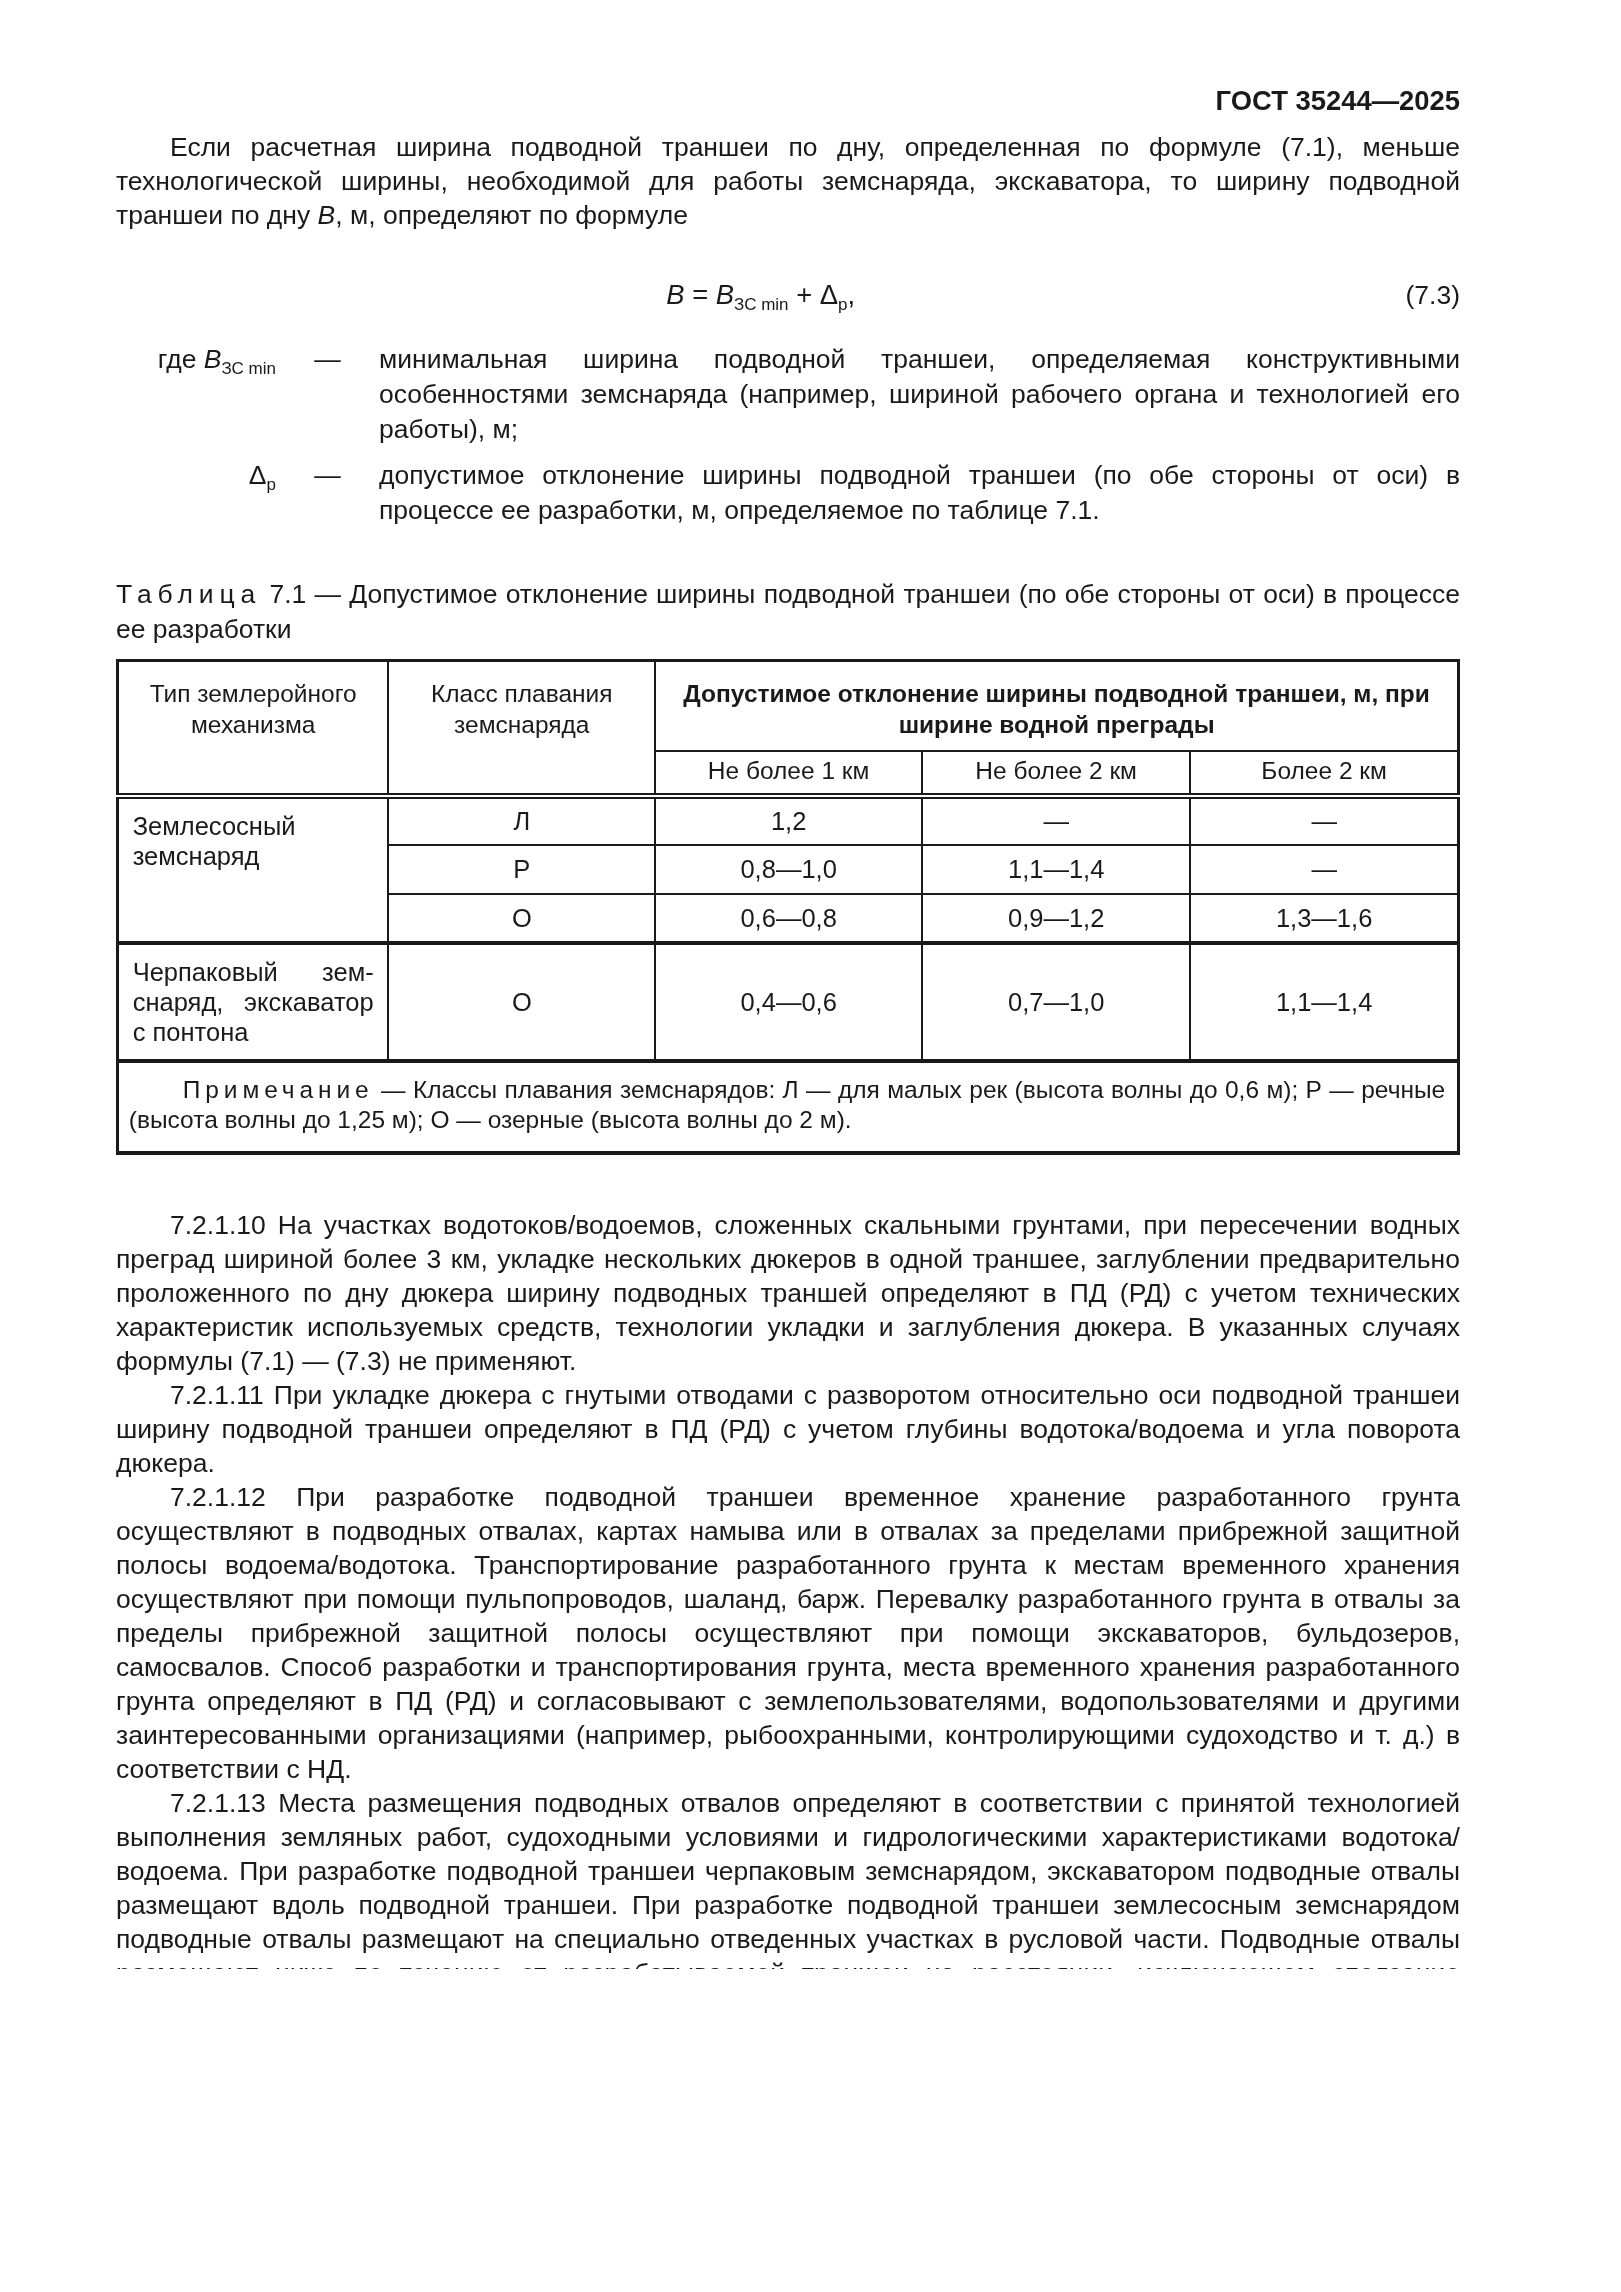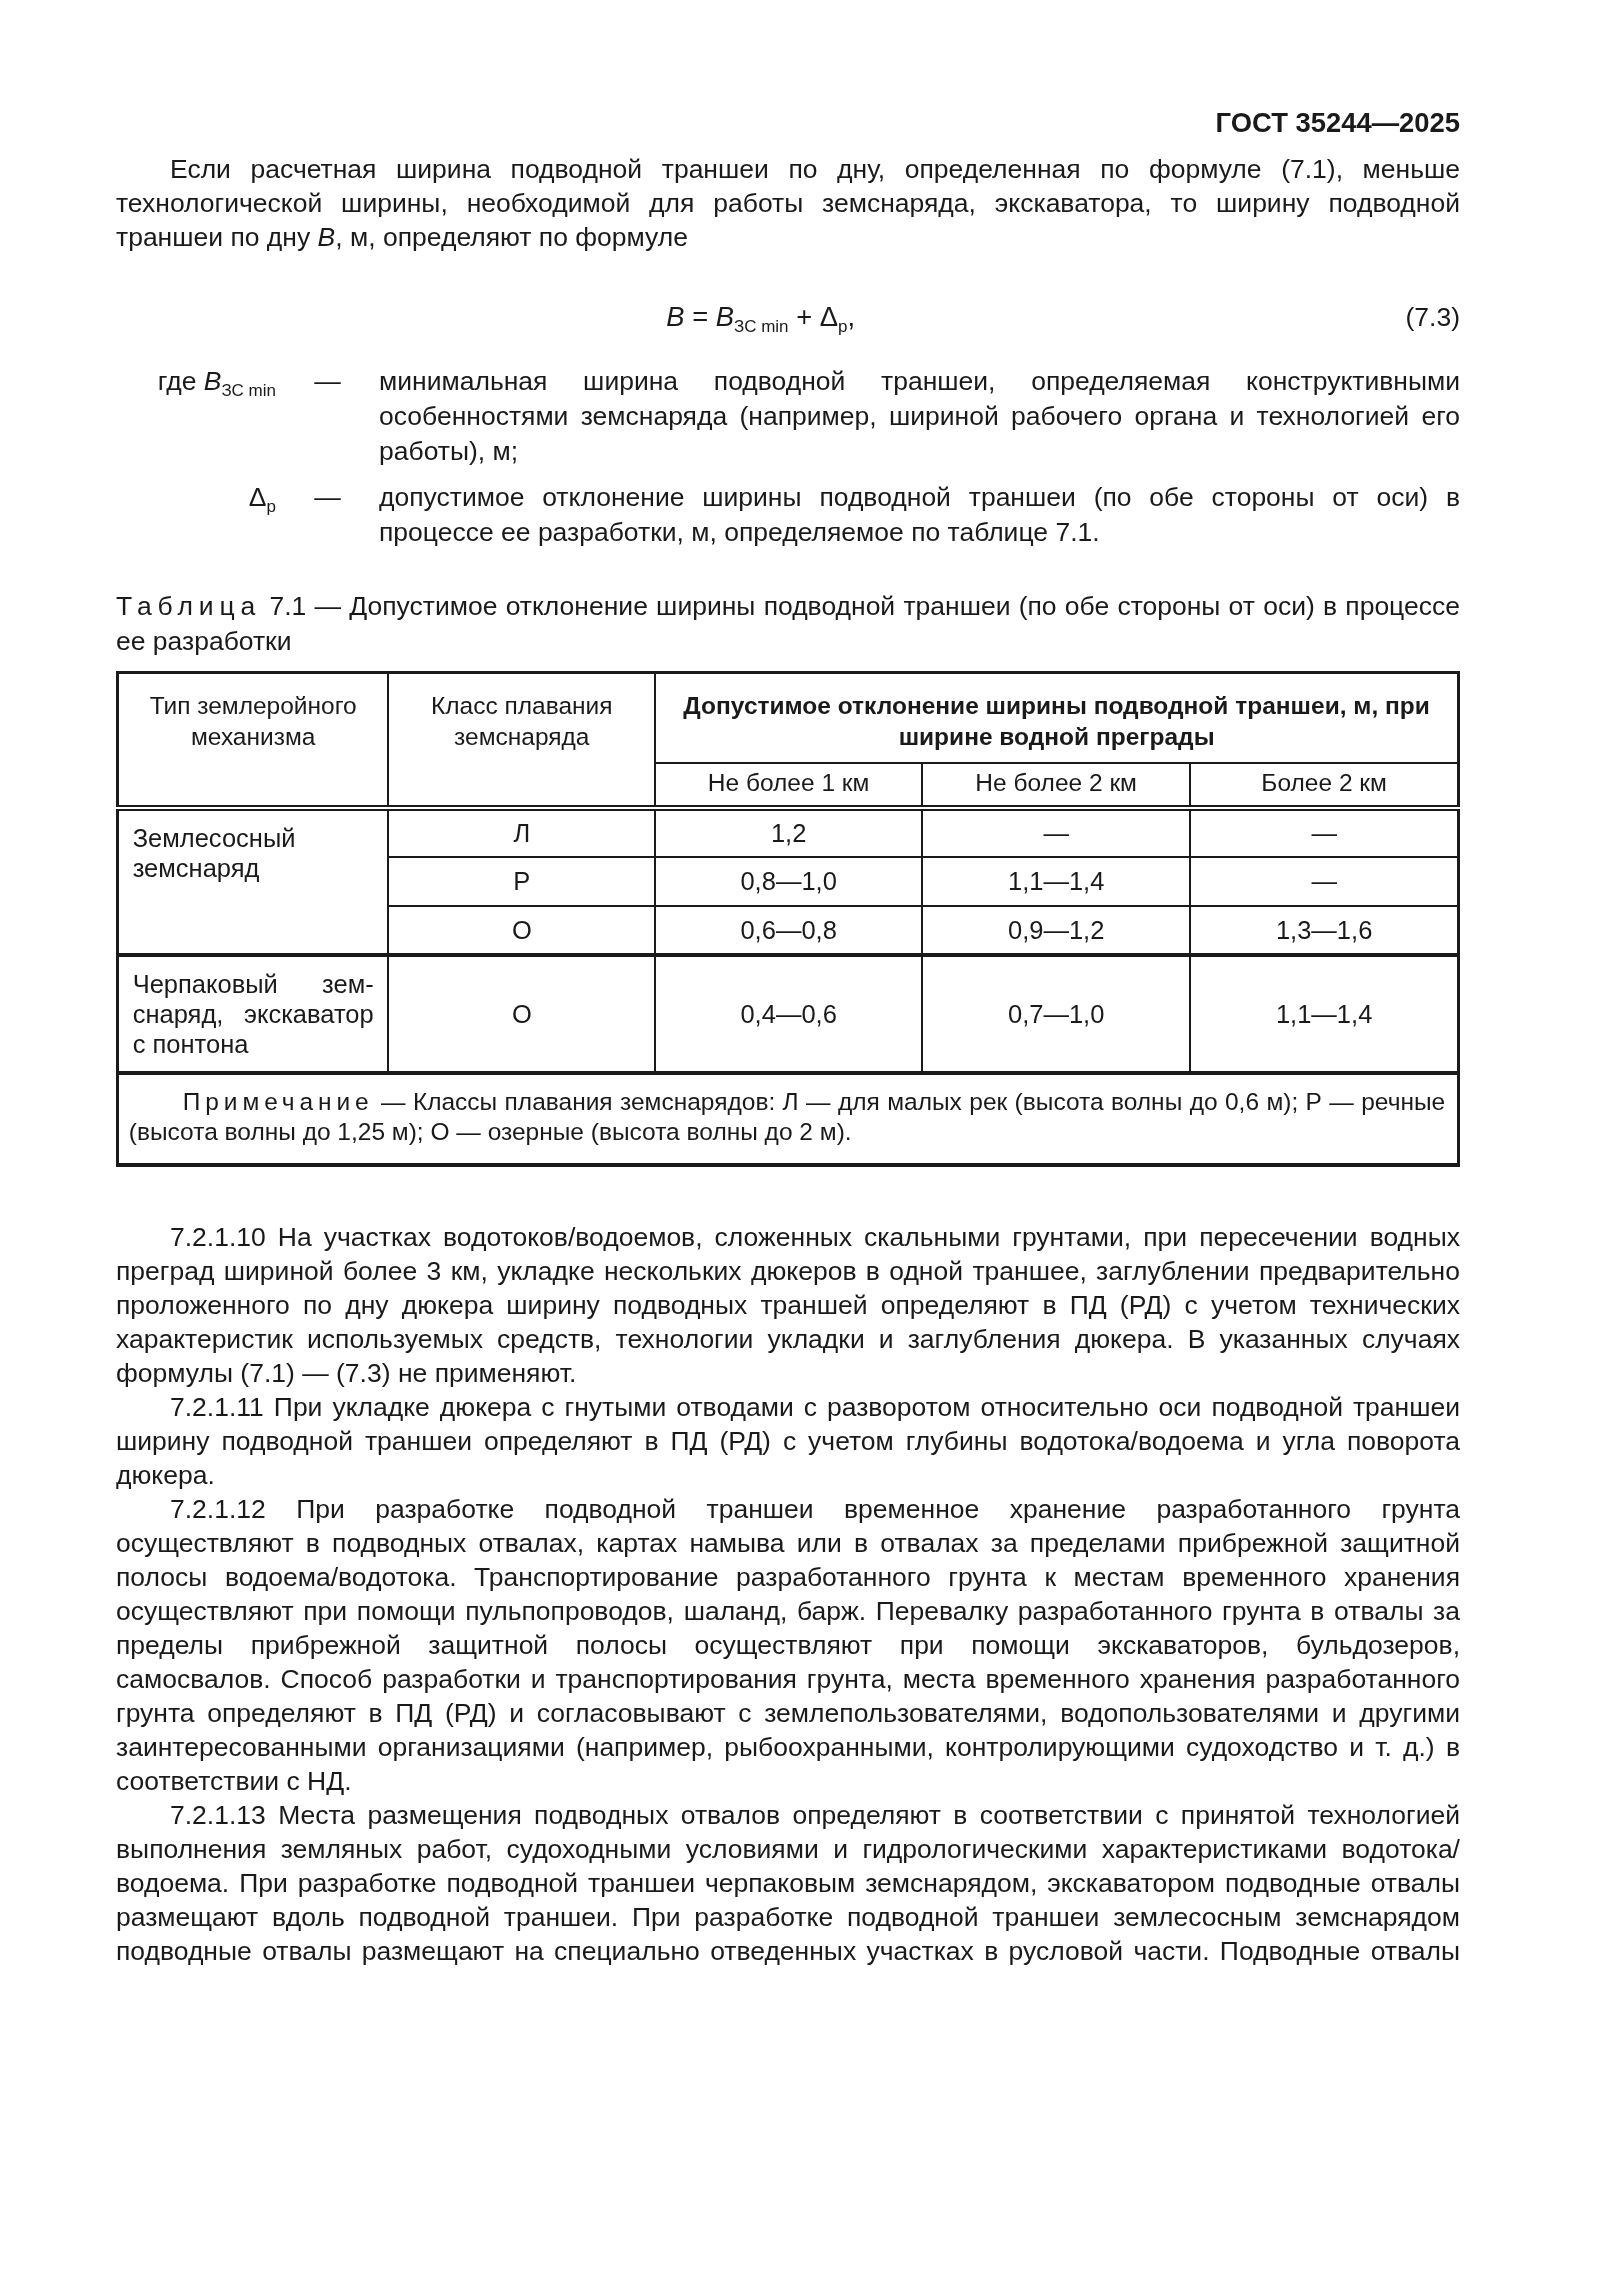--- a/index.html
+++ b/index.html
@@ -2,21 +2,21 @@
 <html lang="ru"><head>
 <meta charset="utf-8">
 <style>
   * { margin:0; padding:0; box-sizing:border-box; }
   html, body { background:#ffffff; }
   body {
     width:1621px; height:2293px;
     font-family:"Liberation Sans","DejaVu Sans",sans-serif;
     color:#1a1a1a;
   }
-  .page { width:1621px; height:1969px; padding:107px 161px 0 116px; overflow:hidden; }
+  .page { width:1621px; height:1969px; padding:85px 161px 0 116px; overflow:hidden; }
 
   .doc-header { text-align:right; font-weight:bold; font-size:27.4px; line-height:31px; }
 
   .note-top {
     margin-top:53px;
     font-size:24.5px; line-height:36px;
     text-align:justify; text-indent:54px;
   }
   .spaced { letter-spacing:4.9px; }
 
@@ -30,21 +30,21 @@
   .formula { flex:1; text-align:center; }
   .eq-number { font-size:26.5px; }
 
   .where { font-size:26.5px; line-height:35px; }
   .where-row { display:grid; grid-template-columns:160px 71px 1fr;gap:16px; }
   .where-row + .where-row { margin-top:11.8px; }
   .where-term { text-align:right; white-space:nowrap; }
   .where-dash { text-align:center; }
   .where-def { text-align:justify; }
 
-  .table-caption { margin-top:39px; font-size:26.5px; line-height:35px; text-align:justify; }
+  .table-caption { margin-top:49px; font-size:26.5px; line-height:35px; text-align:justify; }
   .caption-label { letter-spacing:5.9px; }
 
   table.gost {
     width:100%; border-collapse:collapse; margin-top:11.8px;
     font-size:25.5px; table-layout:fixed;
   }
   .gost th, .gost td { border:2.9px solid #1a1a1a; }
   table.gost { border:3.9px solid #1a1a1a; border-bottom-width:4.9px; }
 
   .gost thead th {

